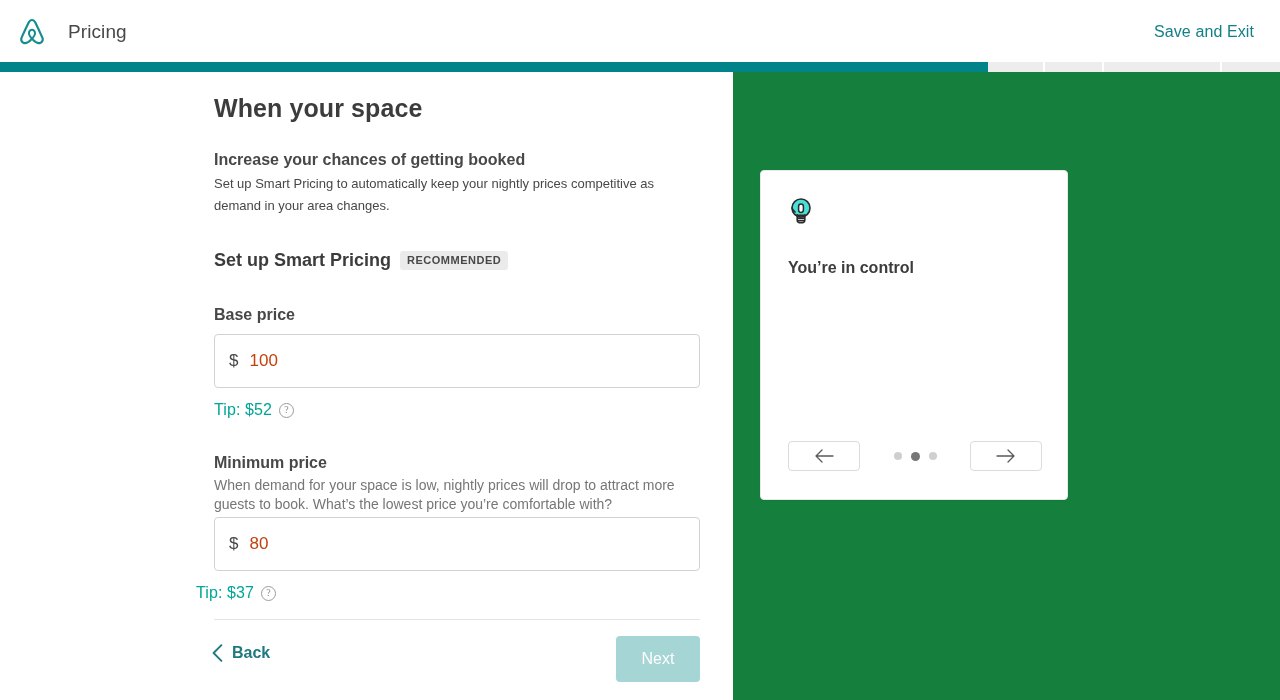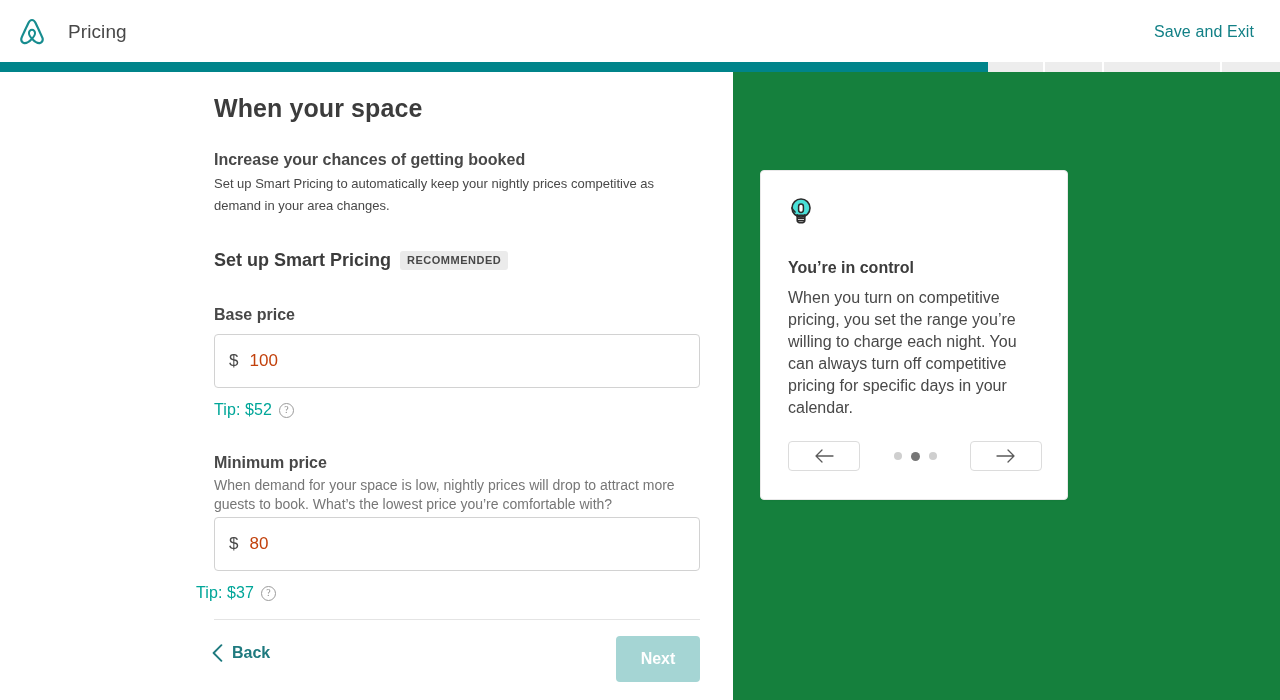--- a/index.html
+++ b/index.html
@@ -155,21 +155,21 @@
     cursor: pointer;
   }
   .back-label {
     font-size: 16px; font-weight: bold; color: #1f7a7f; text-align: center;
   }
   .next-btn {
     position: absolute; left: 616px; top: 564px;
     width: 84px; height: 46px;
     background: #a5d5d4;
     border: none; border-radius: 4px;
-    color: #ffffff; font-size: 16px; font-weight: bold;
+    color: #ffffff; font-size: 16px; font-weight: normal;
     font-family: "Liberation Sans", sans-serif;
     cursor: default;
     display: flex; align-items: center; justify-content: center;
   }
 
   
   .info-card {
     position: absolute; left: 27px; top: 98px;
     width: 308px; height: 330px;
     background: #ffffff;
@@ -281,21 +281,20 @@
           <path d="M7.6 15.5 C5.2 13.7 4 12.0 4 10.3" fill="none" stroke="#2b2b2b" stroke-width="1.4"></path>
           <rect x="10.6" y="7" width="4.8" height="8.4" rx="2.4" fill="#ffffff" stroke="#2b2b2b" stroke-width="1.5"></rect>
           <path d="M9.2 18.4 L16.8 18.4" stroke="#2b2b2b" stroke-width="1.6" stroke-linecap="round"></path>
           <path d="M9.6 21.1 L16.4 21.1" stroke="#2b2b2b" stroke-width="1.6" stroke-linecap="round"></path>
           <path d="M10.4 23.6 L15.6 23.6" stroke="#2b2b2b" stroke-width="1.6" stroke-linecap="round"></path>
           <path d="M9.2 17.2 L9.2 23.2 Q9.2 25.8 13 25.8 Q16.8 25.8 16.8 23.2 L16.8 17.2" fill="none" stroke="#2b2b2b" stroke-width="1.6" stroke-linejoin="round"></path>
         </svg>
       </div>
 
       <div class="card-title">You’re in control</div>
-      <div class="card-body">When you turn on competitive pricing, you set the range you’re willing to charge each night. You can always turn off competitive pricing for specific days in your calendar.</div>
 
       <div class="card-nav">
         <div class="nav-btn">
           <svg width="20" height="14" viewBox="0 0 20 14" aria-hidden="true">
             <path d="M19 7 L2 7 M8 1 L2 7 L8 13" fill="none" stroke="#5a5a5a" stroke-width="1.3" stroke-linecap="round" stroke-linejoin="round"></path>
           </svg>
         </div>
         <div class="dots" id="carousel-dots">
             <div class="dot"></div>
             <div class="dot active"></div>

